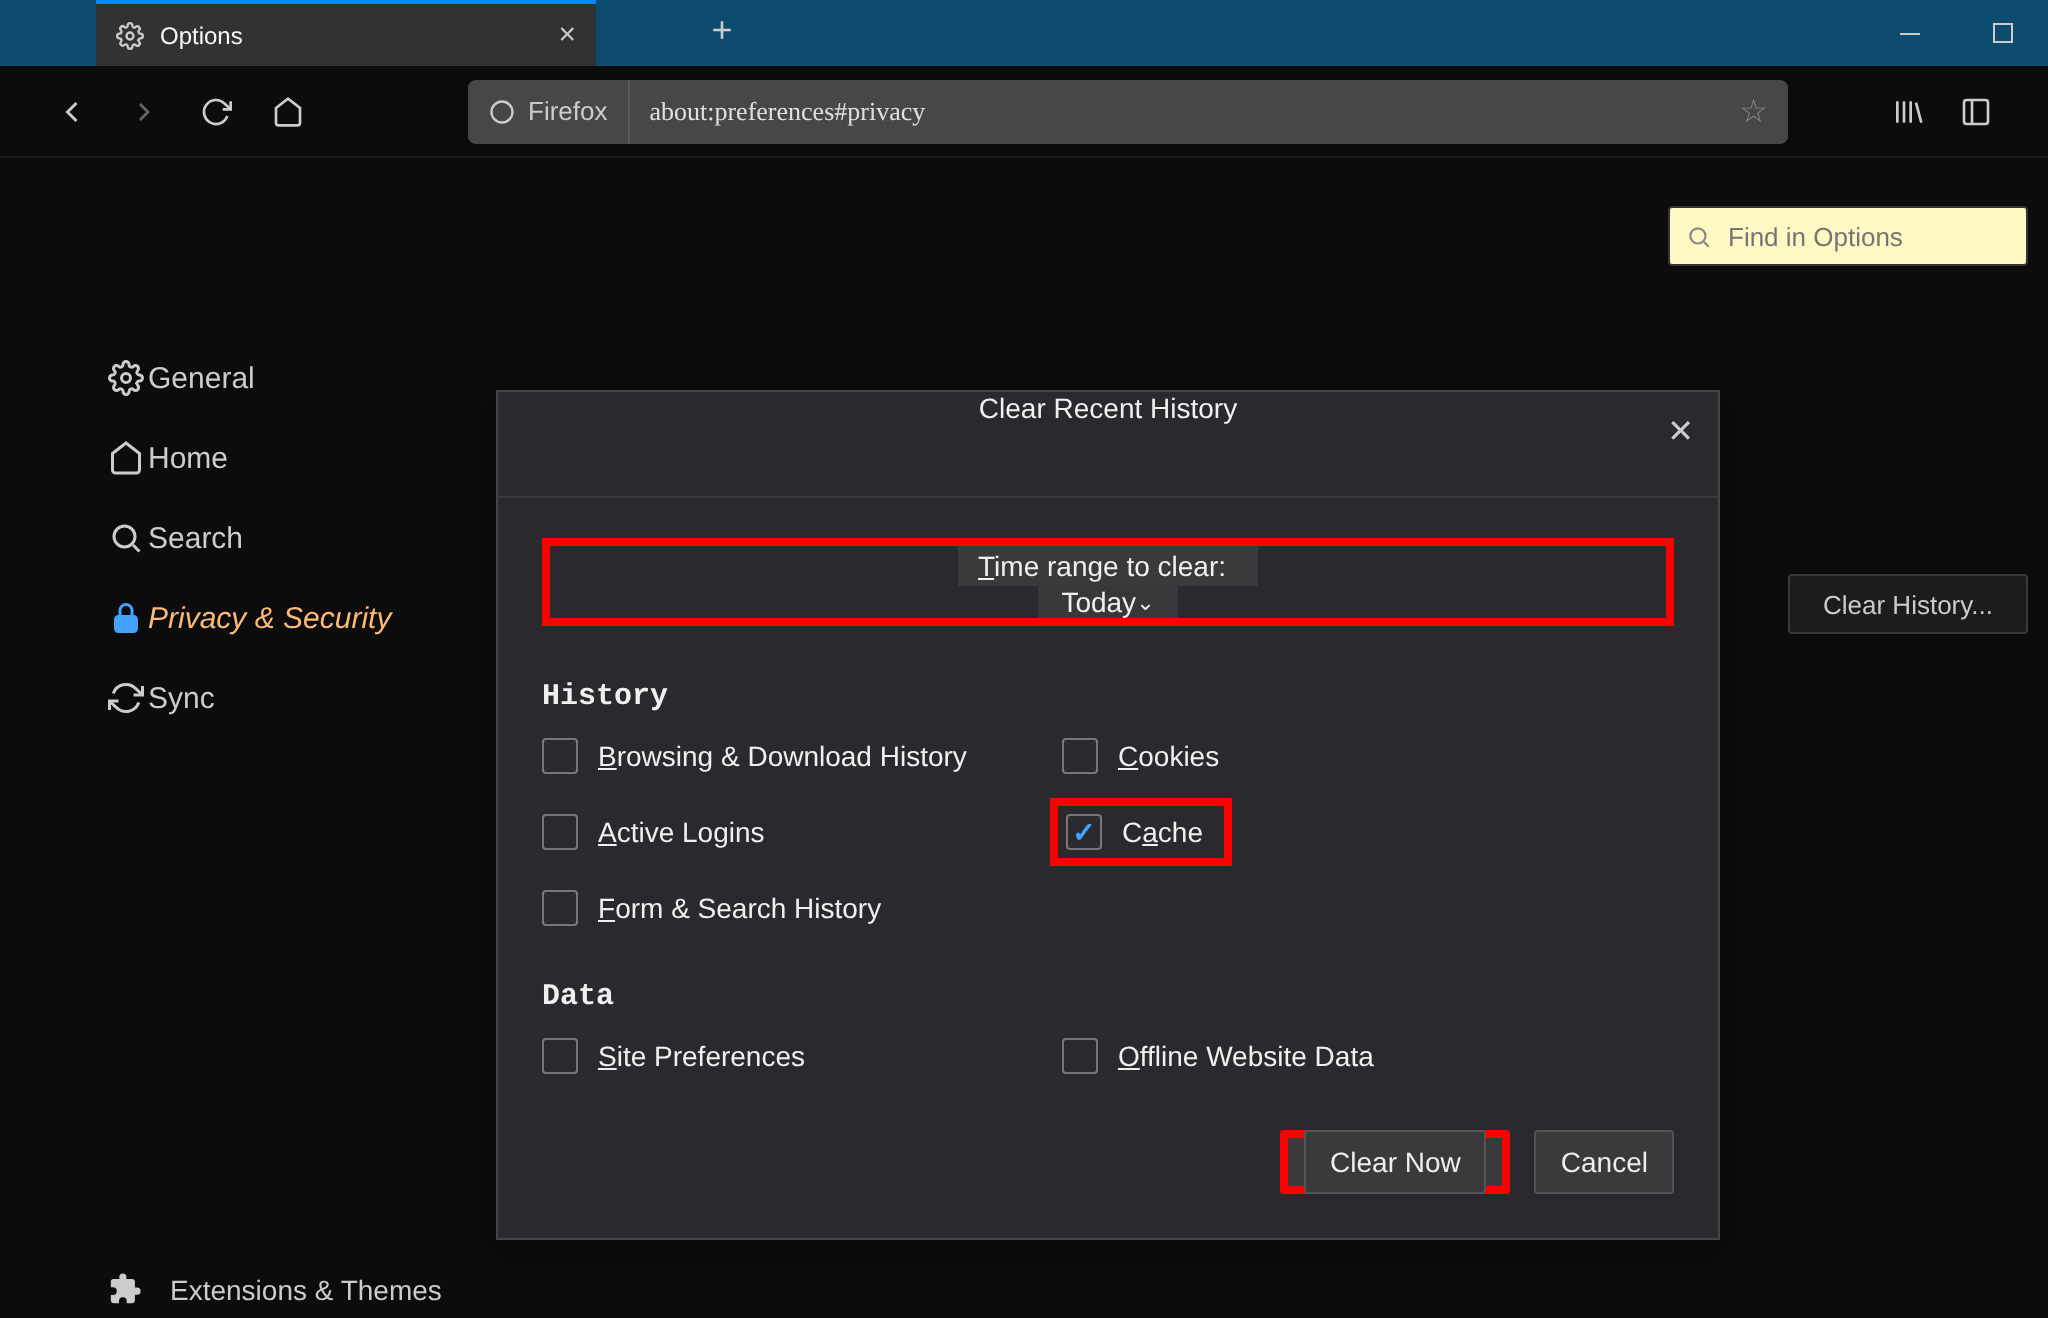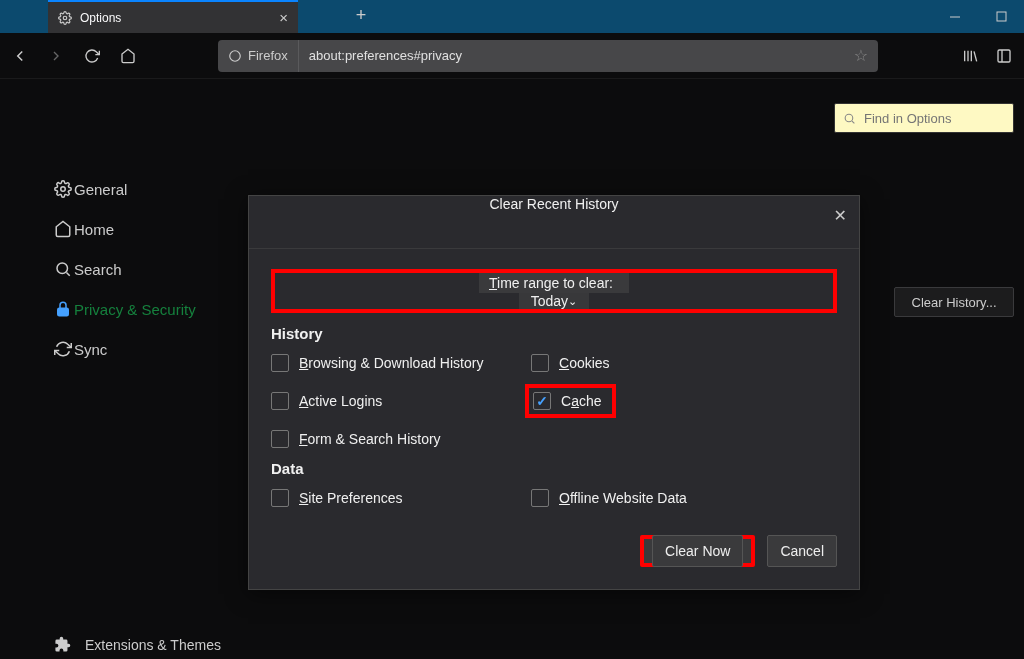--- a/index.html
+++ b/index.html
@@ -8,57 +8,57 @@
   
   .titlebar { height: 33px; background: #0c4a6e; display: flex; align-items: flex-start; gap: 44px; }
   .tab { display: flex; align-items: center; height: 33px; background: #323234; border-top: 2px solid #0a84ff; padding: 0 10px; margin-left: 48px; width: 250px; font-size: 12px; color: #f9f9fa; }
   .tab .icon { margin-right: 8px; }
   .tab .close { margin-left: auto; font-size: 15px; color: #ccc; }
   .newtab { width: 30px; height: 30px; display:flex; align-items:center; justify-content:center; color:#ccc; font-size:18px; margin-left:4px; }
   .window-controls { margin-left:auto; display:flex; }
   .window-controls div { width: 46px; height:33px; display:flex; align-items:center; justify-content:center; color:#ccc; }
 
   
-  .toolbar { height: 46px; background: #0c0c0d; display:flex; align-items:center; padding: 0 4px; gap:4px; border-bottom:1px solid #1a1a1b; }
+  .toolbar { height: 46px; background: #0c0c0d; display:flex; align-items:center; padding: 0 20px; gap:4px; border-bottom:1px solid #1a1a1b; }
   .tbtn { width:32px; height:32px; display:flex; align-items:center; justify-content:center; color:#b1b1b3; font-size:16px; border-radius:4px; }
   .tbtn.disabled { color:#5a5a5c; }
   .urlbar { flex:0 0 660px; height:32px; background: #474749; border-radius:4px; display:flex; align-items:center; margin-left:70px; }
   .urlbar .identity { display:flex; align-items:center; gap:6px; padding:0 10px; border-right:1px solid #5a5a5c; height:100%; color:#ccc; font-size:13px; }
-  .urlbar .addr { padding:0 10px; color:#e0e0e0; font-size:13px; flex:1; }
+  .urlbar .addr { padding:0 10px; color:#e0e0e0; font-size:13px; flex:1;font-family:Liberation Serif, serif; }
   .urlbar .star { padding:0 10px; color:#888; font-size:16px; }
   .right-icons { margin-left:auto; display:flex; gap:2px; }
 
   
   .content { position:absolute; top:79px; left:0; right:0; bottom:0; background:#0c0c0d; }
 
   .find-box { position:absolute; right:10px; top:24px; width:180px; height:30px; background:#fef9c3; border:1px solid #333; border-radius:2px; display:flex; align-items:center; padding:0 8px; gap:8px; }
   .find-box .mag { color:#888; font-size:13px; }
   .find-box input { background:none; border:none; color:#888; font-size:13px; outline:none; width:130px; }
 
   .sidebar { position:absolute; left:40px; top:90px; width:200px; }
   .nav-item { display:flex; align-items:center; height:40px; gap:0; color:#ccc; font-size:15px; padding-left:14px; border-radius:4px; }
-  .nav-item.active { color:#15803d; }
+  .nav-item.active { color:#fdba74;font-style:italic; }
   .nav-item .nicon { width:20px; text-align:center; font-size:17px; }
 
   .footer-link { position:absolute; left:40px; bottom:6px; display:flex; align-items:center; gap:14px; color:#ccc; font-size:14px; padding-left:14px; }
 
   .clear-history-btn { position:absolute; right:10px; top:208px; width:120px; height:30px; background:#1c1c1d; border:1px solid #3a3a3c; color:#ccc; font-size:13px; display:flex; align-items:center; justify-content:center; border-radius:2px; }
 
   
   .dialog { position:absolute; left:248px; top:116px; width:612px; background:#2a2a2e; color:#f0f0f0; box-shadow:0 4px 20px rgba(0,0,0,.5); border:1px solid #444; }
   .dlg-header { height:53px; display:flex; align-items:flex-start; justify-content:center; font-size:14px; font-weight:400; position:relative; border-bottom:1px solid #3a3a3c; }
   .dlg-close { position:absolute; right:12px; top:10px; font-size:16px; color:#ccc; }
   .dlg-body { padding: 20px 22px 22px; }
 
   .time-row { display:flex; align-items:center; border:4px solid #ff0000; height:44px;flex-direction:column; }
   .time-label { width:150px; background:#3a3a3c; height:100%; display:flex; align-items:center; padding-left:10px; font-size:14px; }
   .time-select { flex:1; background:#38383a; height:100%; display:flex; align-items:center; padding:0 12px; font-size:14px; }
   .time-select .chev { margin-left:auto; font-size:11px; }
 
-  .section-h { font-size:15px; font-weight:600; margin:12px 0 12px; }
+  .section-h { font-size:15px; font-weight:600; margin:27px 0 12px;font-family:Liberation Mono, monospace; }
   .check-grid { display:grid; grid-template-columns: 250px 1fr; row-gap:18px; column-gap:10px; }
   .chk { display:flex; align-items:center; gap:10px; font-size:14px; }
   .box { width:18px; height:18px; border:1px solid #777; border-radius:2px; display:flex; align-items:center; justify-content:center; background:#2a2a2e; }
   .box.checked::after { content:"✓"; color:#45a1ff; font-size:14px; font-weight:bold; }
   .chk u { text-decoration: underline; }
   .chk .cache-wrap { border:4px solid #ff0000; padding:4px 10px 4px 4px; display:flex; align-items:center; gap:10px; margin:-6px -12px -6px -6px; }
 
   .dlg-buttons { display:flex; justify-content:flex-end; gap:12px; margin-top:28px; align-items:center; }
   .btn { height:32px; padding:0 12px; background:#3a3a3c; color:#eee; border:1px solid #555; font-size:14px; display:flex; align-items:center; border-radius:2px; }
   .btn.primary-wrap { border:4px solid #ff0000; padding:8px; }

